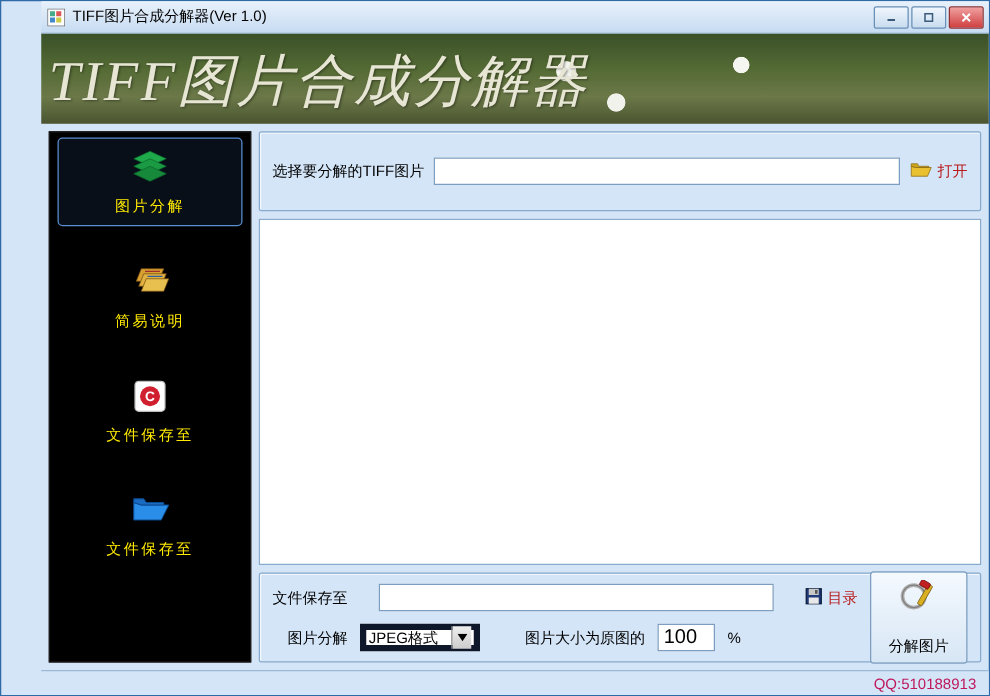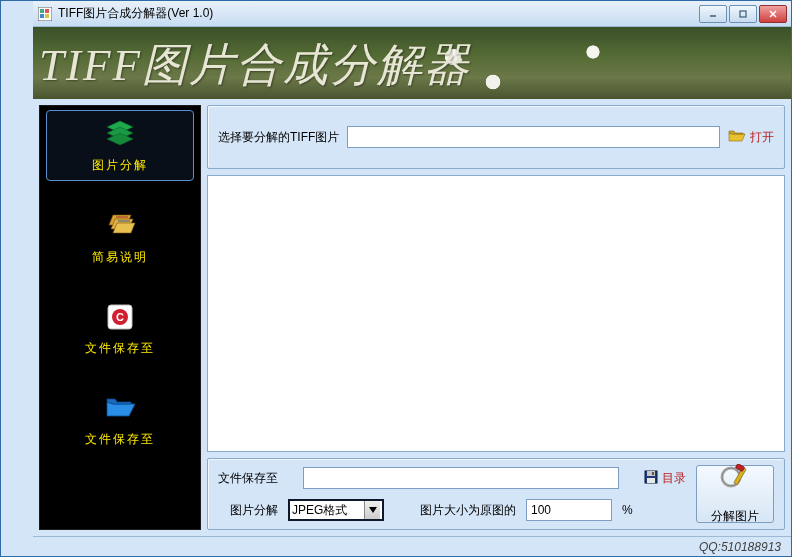--- a/index.html
+++ b/index.html
@@ -33,27 +33,27 @@
   .top-panel { height: 64px; display:flex; align-items:center; padding: 0 10px; gap: 8px; }
   .lbl { font-size: 12px; color: #000; white-space: nowrap; }
   .txt-input { height: 22px; border: 1px solid #7d9ec0; background:#fff; font-size:12px; padding:0 4px; }
   .top-panel .txt-input { flex: 1; }
   .btn-link { display:flex; align-items:center; gap:4px; font-size:12px; color:#b91c1c; cursor:pointer; white-space:nowrap;}
   .mid-panel { flex:1; background:#fff; border:1px solid #88aacc; }
   .bottom-panel { height: 72px; display:flex; align-items:center; padding: 6px 10px; gap: 10px; }
   .bp-left { flex:1; display:flex; flex-direction:column; gap:10px; }
   .bp-row { display:flex; align-items:center; gap:25px; }
   .bp-row .txt-input { flex:1; }
-  .select { height: 22px; border:2px solid #0f172a; background:#fff; font-size:12px; padding:0 2px; width: 96px; position:relative; display:flex; align-items:center; justify-content:space-between; cursor:pointer;}
+  .select { height: 22px; border:5px solid #0f172a; background:#fff; font-size:12px; padding:0 2px; width: 96px; position:relative; display:flex; align-items:center; justify-content:space-between; cursor:pointer;}
   .select .sel-btn { width:16px; height:18px; background:linear-gradient(to bottom,#eee,#ccc); border-left:1px solid #888; display:flex;align-items:center;justify-content:center;}
-  .percent-input { width: 86px; height:22px; border:1px solid #7d9ec0; background:#fff; font-size:12px; padding:0 4px; text-align:left; }
-  .split-btn { width: 78px; height: 58px; border:1px solid #7d9ec0; border-radius:3px; background: linear-gradient(to bottom,#f4f9fe,#d7e6f5); display:flex; flex-direction:column; align-items:center; justify-content:center; gap:18px; cursor:pointer;}
+  .percent-input { width: 46px; height:22px; border:1px solid #7d9ec0; background:#fff; font-size:16px; padding:0 4px; text-align:left; }
+  .split-btn { width: 78px; height: 74px; border:1px solid #7d9ec0; border-radius:3px; background: linear-gradient(to bottom,#f4f9fe,#d7e6f5); display:flex; flex-direction:column; align-items:center; justify-content:center; gap:18px; cursor:pointer;}
   .split-btn .icon-box { width:30px; height:28px; display:flex;align-items:center;justify-content:center;}
   .split-btn .label { font-size:12px; }
-  .statusbar { height: 20px; border-top:1px solid #9cb9d6; background:#d4e5f7; display:flex; align-items:center; justify-content:flex-end; padding:0 10px; font-size:12px; color:#404040;font-style:italic;}
+  .statusbar { height: 20px; border-top:1px solid #9cb9d6; background:#d4e5f7; display:flex; align-items:center; justify-content:flex-end; padding:0 10px; font-size:12px; color:#be185d;}
 </style>
 </head>
 <body>
 
 <div class="window">
   <div class="titlebar">
     <span class="app-icon">
       <svg width="14" height="14" viewBox="0 0 14 14">
           <rect x="0" y="0" width="14" height="14" fill="#fff" stroke="#555" stroke-width="1"></rect>
           <rect x="2" y="2" width="4" height="4" fill="#4a8"></rect>

